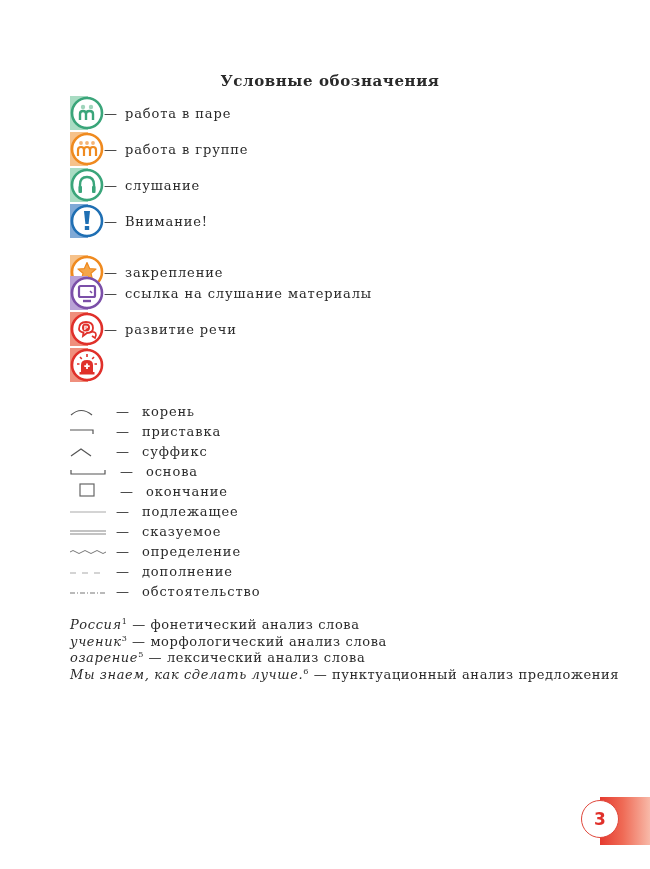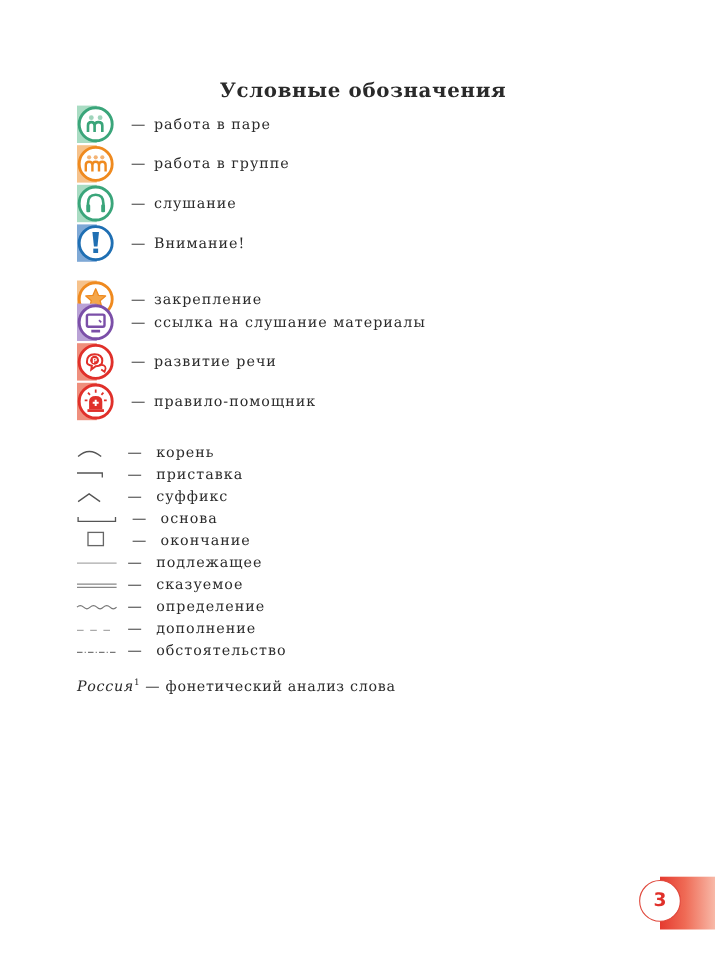--- a/index.html
+++ b/index.html
@@ -1,24 +1,24 @@
 <!DOCTYPE html>
 <html><head>
 <meta charset="utf-8">
 <style>
   html, body { margin:0; padding:0; }
   body { width:650px; height:869px; background:#ffffff; position:relative; overflow:hidden;
          font-family:"DejaVu Serif","Liberation Serif",serif; color:#2a2a2a; }
   .title { position:absolute; top:72px; left:0; width:650px; text-align:center;
-           font-family:"DejaVu Serif",serif; font-weight:bold; font-size:18px; letter-spacing:0.6px; padding-left:10px; box-sizing:border-box; }
+           font-family:"DejaVu Serif",serif; font-weight:bold; font-size:15px; letter-spacing:0.6px; padding-left:10px; box-sizing:border-box; }
   .icon-row { position:absolute; left:70px; height:34px; display:flex; align-items:center; }
   .icon { position:relative; width:34px; height:34px; }
   .icon .bg { position:absolute; left:0; top:0; width:18px; height:34px; }
   .icon svg { position:absolute; left:0; top:0; }
-  .label { font-size:13px; letter-spacing:0.9px; margin-left:15px; white-space:nowrap; }
+  .label { font-size:13px; letter-spacing:0.9px; white-space:nowrap; }
   .dash { margin-right:7px; }
   .sym-row { position:absolute; left:68px; height:18px; display:flex; align-items:center; }
   .sym { width:48px; height:18px; position:relative; }
   .sym svg { position:absolute; left:0; top:0; }
   .sym-label { font-size:13px; letter-spacing:0.9px; white-space:nowrap; }
   .legend2 { position:absolute; left:70px; top:617px; font-size:13px; line-height:16.7px; letter-spacing:0.6px; }
   .legend2 .ln { white-space:nowrap; }
   .legend2 i { font-style:italic; }
   .legend2 sup { font-size:8px; vertical-align:5px; line-height:0; }
   .page-band { position:absolute; left:600px; top:797px; width:50px; height:48px;
@@ -127,21 +127,20 @@
   <div class="icon">
     <div class="bg" style="background:#ef8f7d"></div>
     <svg width="34" height="34" viewBox="0 0 34 34">
         <circle cx="17" cy="17" r="15" fill="#fff" stroke="#e0302a" stroke-width="2.6"></circle>
       <path d="M11 24 V17 Q11 12 17 12 Q23 12 23 17 V24 Z" fill="#e0302a"></path>
         <rect x="9.5" y="24" width="15" height="2.5" fill="#e0302a"></rect>
       <path d="M17 15.5 V21 M14.3 18.2 H19.7" stroke="#fff" stroke-width="1.8"></path>
       <path d="M17 6 V9 M10 9 L11.8 11 M24 9 L22.2 11 M7 16 H9.5 M27 16 H24.5" stroke="#e0302a" stroke-width="1.6"></path>
       </svg>
   </div>
-  <span class="label"><span class="dash">—</span><span>правило-помощник</span></span>
 </div>
 
 <div class="sym-row" style="top:402px">
   <div class="sym">
       <svg width="48" height="18">
         <path d="M3 13 Q13 4 24 13" fill="none" stroke="#555" stroke-width="1.2"></path>
       </svg>
     </div>
   <span class="sym-label"><span class="dash">—</span> <span>корень</span></span>
 </div>
@@ -213,16 +212,19 @@
   <div class="sym">
       <svg width="48" height="18">
         <path d="M2 11 H38" stroke="#777" stroke-width="1.2" stroke-dasharray="5 2 1 2"></path>
       </svg>
     </div>
   <span class="sym-label"><span class="dash">—</span> <span>обстоятельство</span></span>
 </div>
 
 <div class="legend2">
   <div class="ln"><i>Россия</i><sup>1</sup> <span>—</span> <span>фонетический анализ слова</span></div>
+  <div class="ln"><i>ученик</i><sup>3</sup> <span>—</span> <span>морфологический анализ слова</span></div>
+  <div class="ln"><i>озарение</i><sup>5</sup> <span>—</span> <span>лексический анализ слова</span></div>
+  <div class="ln"><i>Мы знаем, как сделать лучше.</i><sup>6</sup> <span>—</span> <span>пунктуационный анализ предложения</span></div>
 </div>
 
 <div class="page-band"></div>
 <div class="page-circle">3</div>
 
 </body></html>

